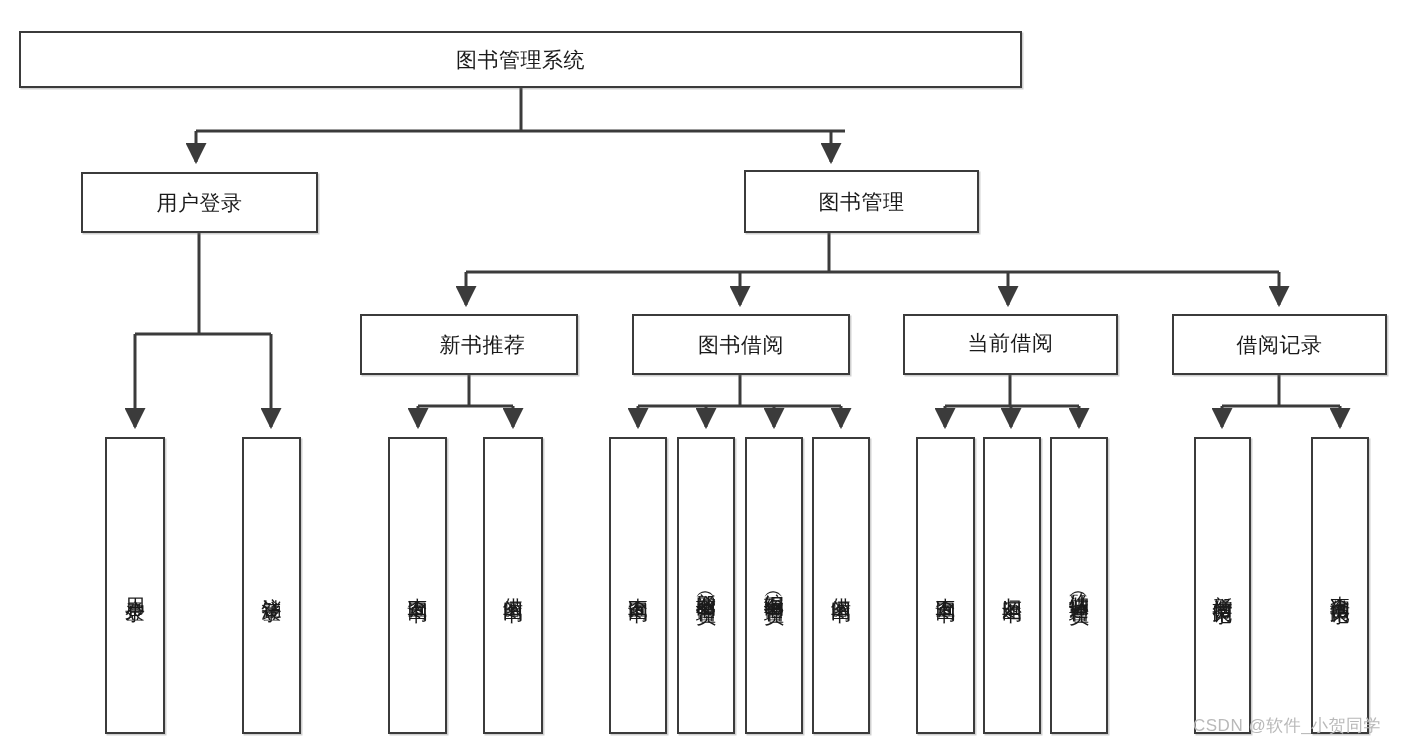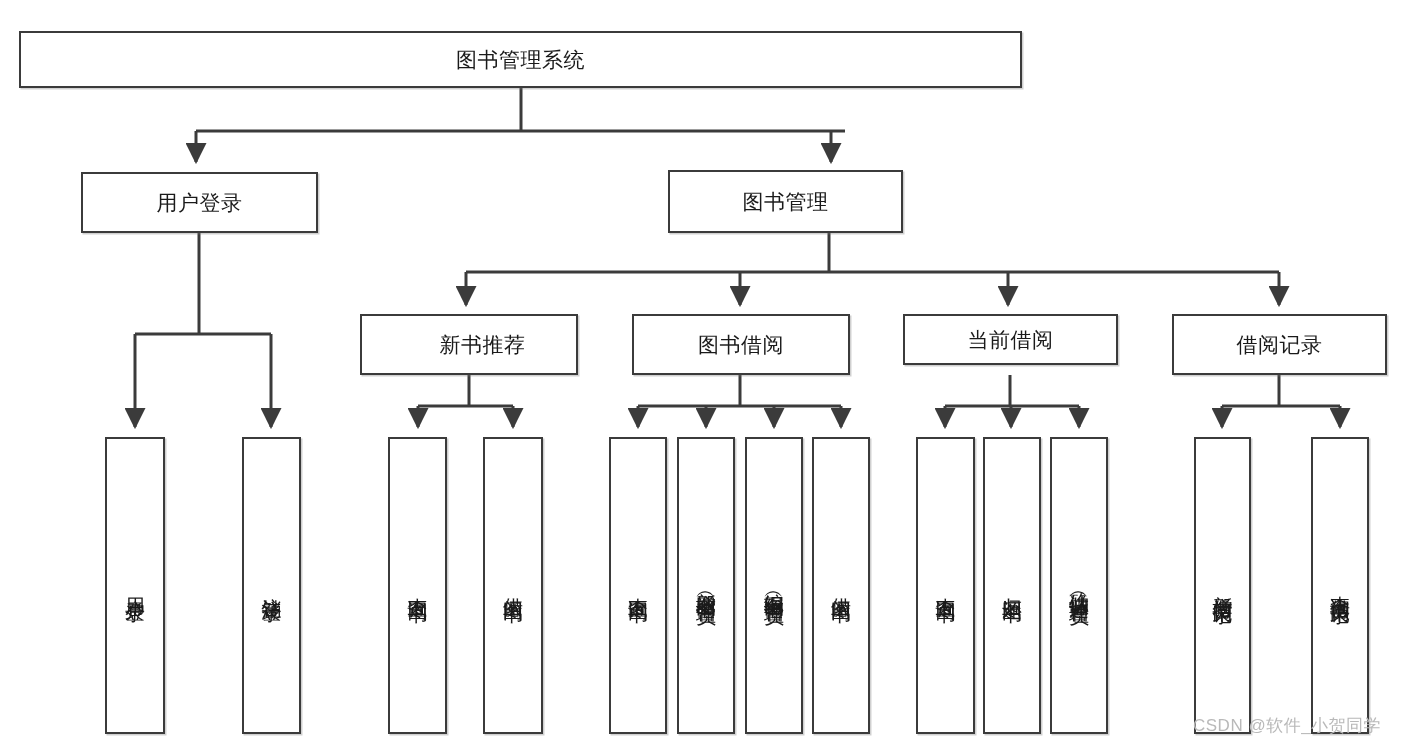--- a/index.html
+++ b/index.html
@@ -127,31 +127,31 @@
     </g>
   </svg>
 
   <div class="node root" style="left:19px; top:11px; width:1003px; height:57px;margin-top:20px;">
     <span class="lbl">图书管理系统</span>
   </div>
 
   <div class="node h" style="left:81px; top:172px; width:237px; height:61px;">
     <span class="lbl">用户登录</span>
   </div>
-  <div class="node h" style="left:668px; top:170px; width:235px; height:63px;">
+  <div class="node h" style="left:744px; top:170px; width:235px; height:63px;">
     <span class="lbl">图书管理</span>
   </div>
 
   <div class="node h" style="left:360px; top:314px; width:218px; height:61px;padding-left:27px;">
     <span class="lbl">新书推荐</span>
   </div>
   <div class="node h" style="left:632px; top:314px; width:218px; height:61px;text-align:right;">
     <span class="lbl">图书借阅</span>
   </div>
-  <div class="node h" style="left:903px; top:314px; width:215px; height:51px;">
+  <div class="node h" style="left:903px; top:314px; width:215px; height:61px;font-family:Liberation Mono, monospace;">
     <span class="lbl">当前借阅</span>
   </div>
   <div class="node h" style="left:1172px; top:314px; width:215px; height:61px;">
     <span class="lbl">借阅记录</span>
   </div>
 
   <div class="node vert" style="left:105px; top:437px; width:60px; height:297px;">
     <span class="lbl">用户登录</span>
   </div>
   <div class="node vert" style="left:242px; top:437px; width:59px; height:297px;">

